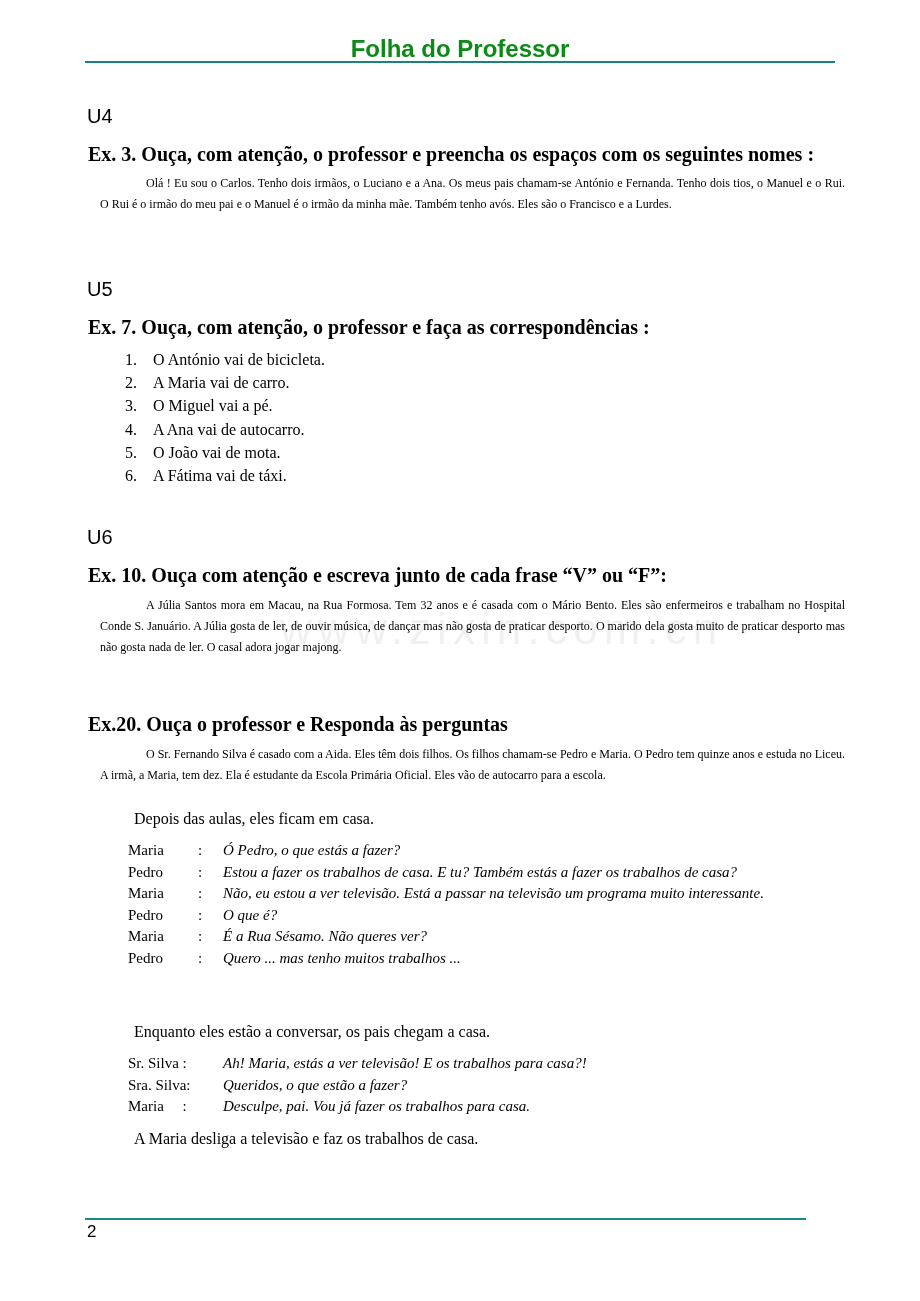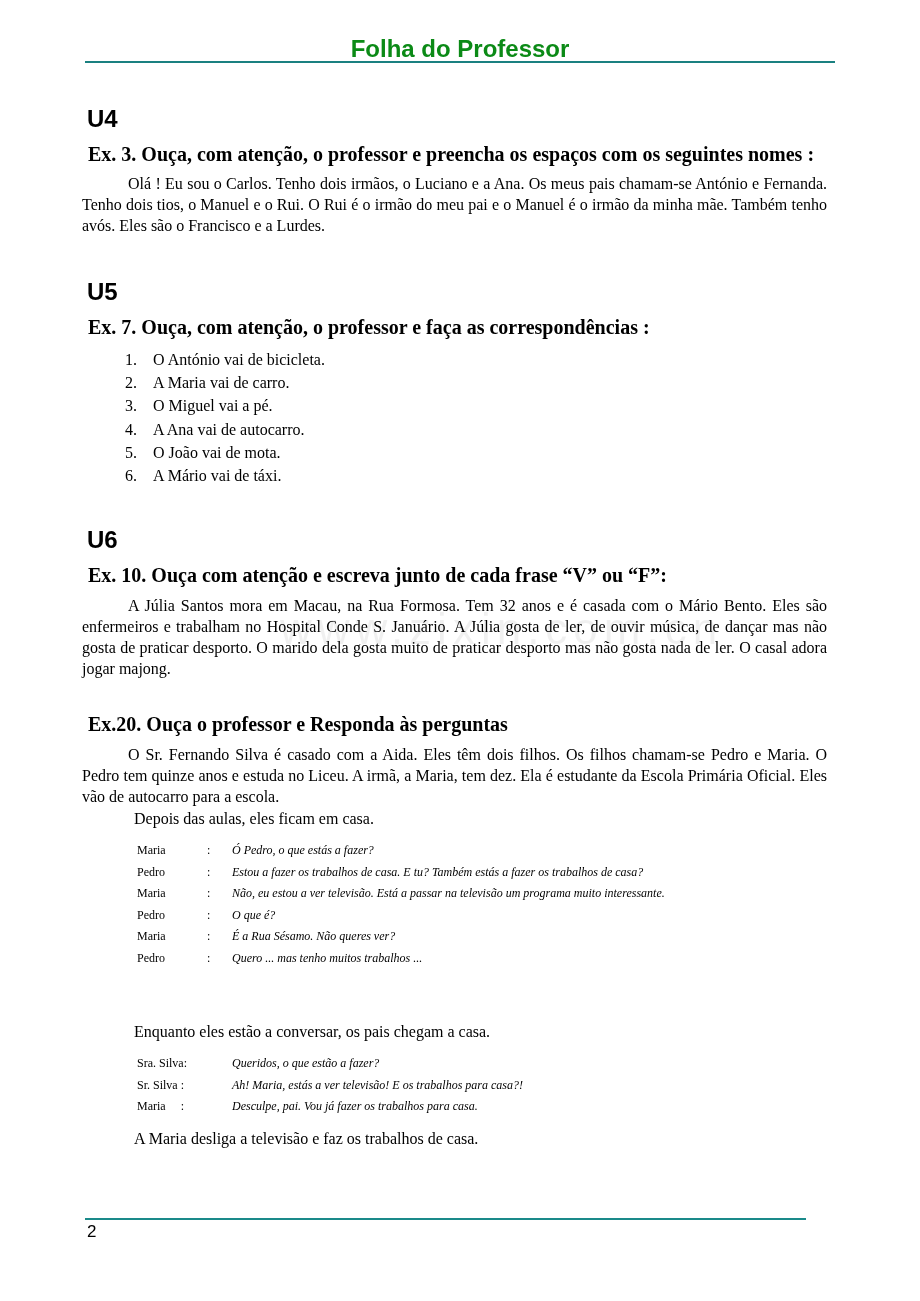--- a/index.html
+++ b/index.html
@@ -3,29 +3,29 @@
 <meta charset="utf-8">
 <style>
   html, body { margin: 0; padding: 0; background: #ffffff; }
   body { width: 920px; height: 1301px; position: relative; overflow: hidden;
          font-family: "Liberation Serif", serif; color: #000; }
   .header-title { position: absolute; left: 85px; width: 750px; top: 35px; text-align: center;
          font-family: "Liberation Sans", sans-serif; font-weight: bold; font-size: 24px; color: #0b8a16; }
   .header-rule { position: absolute; left: 85px; top: 61px; width: 750px; height: 2px; background: #1a8080; }
   .footer-rule { position: absolute; left: 85px; top: 1218px; width: 721px; height: 2px; background: #1a8a8a; }
   .page-num { position: absolute; left: 87px; top: 1222px; font-family: "Liberation Sans", sans-serif; font-size: 17px; }
-  .unit { position: absolute; left: 87px; font-family: "Liberation Sans", sans-serif; font-weight: bold; font-size: 24px; }
+  .unit { position: absolute; left: 87px; font-family: "Liberation Sans", sans-serif; font-weight: normal; font-size: 20px; }
   .ex { position: absolute; left: 88px; font-weight: bold; font-size: 20px; white-space: nowrap; }
-  .para { position: absolute; left: 82px; width: 745px; font-size: 16px; line-height: 21px; text-align: justify; font-family: Liberation Serif, serif; }
+  .para { position: absolute; left: 100px; width: 745px; font-size: 12px; line-height: 21px; text-align: justify; font-family: Liberation Serif, serif; }
   .para .indent { display: inline-block; width: 46px; }
   .list { position: absolute; left: 125px; top: 348px; margin: 0; padding: 0; list-style: none; font-size: 16px; }
   .list li { height: 23.2px; line-height: 23px; }
   .list .num { display: inline-block; width: 28px; }
   .line { position: absolute; font-size: 16px; line-height: 21px; white-space: nowrap; text-align: center; }
-  .dlg { position: absolute; left: 137px; width: 700px; font-size: 12px; }
+  .dlg { position: absolute; left: 128px; width: 700px; font-size: 15px; }
   .dlg-row { display: flex; line-height: 21.5px; }
   .dlg-row .spk { width: 70px; flex: none; }
   .dlg-row .col { width: 25px; flex: none; }
   .dlg-row .txt { font-style: italic; width: 595px; }
   .dlg2-row { display: flex; line-height: 21.5px; }
   .dlg2-row .spk { width: 95px; flex: none; }
   .dlg2-row .txt { font-style: italic; }
   .watermark { position: absolute; left: 280px; top: 604px; font-family: "Liberation Sans", sans-serif;
          font-size: 44px; color: rgba(0,0,0,0.06); letter-spacing: 6px; pointer-events: none; }
 </style>
@@ -42,21 +42,21 @@
 <div class="para" style="top:173px"><span class="indent"></span><span>Olá ! Eu sou o Carlos. Tenho dois irmãos, o Luciano e a Ana. Os meus pais chamam-se António e Fernanda. Tenho dois tios, o Manuel e o Rui. O Rui é o irmão do meu pai e o Manuel é o irmão da minha mãe. Também tenho avós. Eles são o Francisco e a Lurdes.</span></div>
 
 <div class="unit" style="top:278px">U5</div>
 <div class="ex" style="top:316px">Ex. 7. Ouça, com atenção, o professor e faça as correspondências :</div>
 <ul class="list">
   <li><span class="num">1.</span><span>O António vai de bicicleta.</span></li>
   <li><span class="num">2.</span><span>A Maria vai de carro.</span></li>
   <li><span class="num">3.</span><span>O Miguel vai a pé.</span></li>
   <li><span class="num">4.</span><span>A Ana vai de autocarro.</span></li>
   <li><span class="num">5.</span><span>O João vai de mota.</span></li>
-  <li><span class="num">6.</span><span>A Mário vai de táxi.</span></li>
+  <li><span class="num">6.</span><span>A Fátima vai de táxi.</span></li>
 </ul>
 
 <div class="unit" style="top:526px">U6</div>
 <div class="ex" style="top:564px">Ex. 10. Ouça com atenção e escreva junto de cada frase “V” ou “F”:</div>
 <div class="para" style="top:595px"><span class="indent" style="width:46px"></span><span>A Júlia Santos mora em Macau, na Rua Formosa. Tem 32 anos e é casada com o Mário Bento. Eles são enfermeiros e trabalham no Hospital Conde S. Januário. A Júlia gosta de ler, de ouvir música, de dançar mas não gosta de praticar desporto. O marido dela gosta muito de praticar desporto mas não gosta nada de ler. O casal adora jogar majong.</span></div>
 
 <div class="ex" style="top:713px">Ex.20. Ouça o professor e Responda às perguntas</div>
 <div class="para" style="top:744px"><span class="indent"></span><span>O Sr. Fernando Silva é casado com a Aida. Eles têm dois filhos. Os filhos chamam-se Pedro e Maria. O Pedro tem quinze anos e estuda no Liceu. A irmã, a Maria, tem dez. Ela é estudante da Escola Primária Oficial. Eles vão de autocarro para a escola.</span></div>
 <div class="line" style="left:134px; top:808px">Depois das aulas, eles ficam em casa.</div>
 
@@ -90,26 +90,26 @@
       <span class="spk">Pedro</span>
       <span class="col">:</span>
       <span class="txt">Quero ... mas tenho muitos trabalhos ...</span>
     </div>
 </div>
 
 <div class="line" style="left:134px; top:1021px">Enquanto eles estão a conversar, os pais chegam a casa.</div>
 
 <div class="dlg" style="top:1053px">
   <div class="dlg2-row">
+      <span class="spk">Sr. Silva :</span>
+      <span class="txt">Ah! Maria, estás a ver televisão! E os trabalhos para casa?!</span>
+    </div>
+  <div class="dlg2-row">
       <span class="spk">Sra. Silva:</span>
       <span class="txt">Queridos, o que estão a fazer?</span>
-    </div>
-  <div class="dlg2-row">
-      <span class="spk">Sr. Silva :</span>
-      <span class="txt">Ah! Maria, estás a ver televisão! E os trabalhos para casa?!</span>
     </div>
   <div class="dlg2-row">
       <span class="spk" style="white-space:pre">Maria     :</span>
       <span class="txt">Desculpe, pai. Vou já fazer os trabalhos para casa.</span>
     </div>
 </div>
 
 <div class="line" style="left:134px; top:1128px">A Maria desliga a televisão e faz os trabalhos de casa.</div>
 
 <div class="footer-rule"></div>

